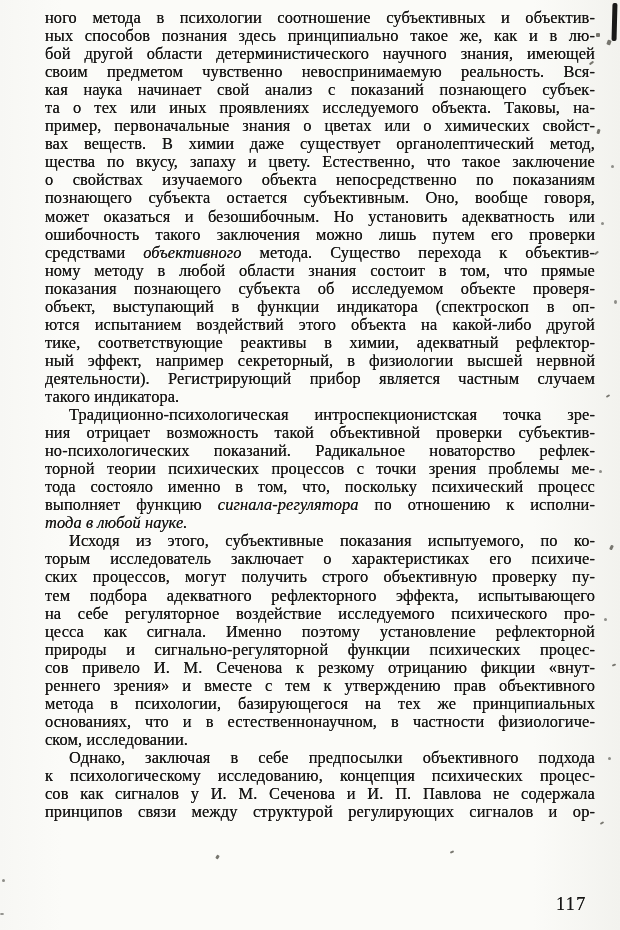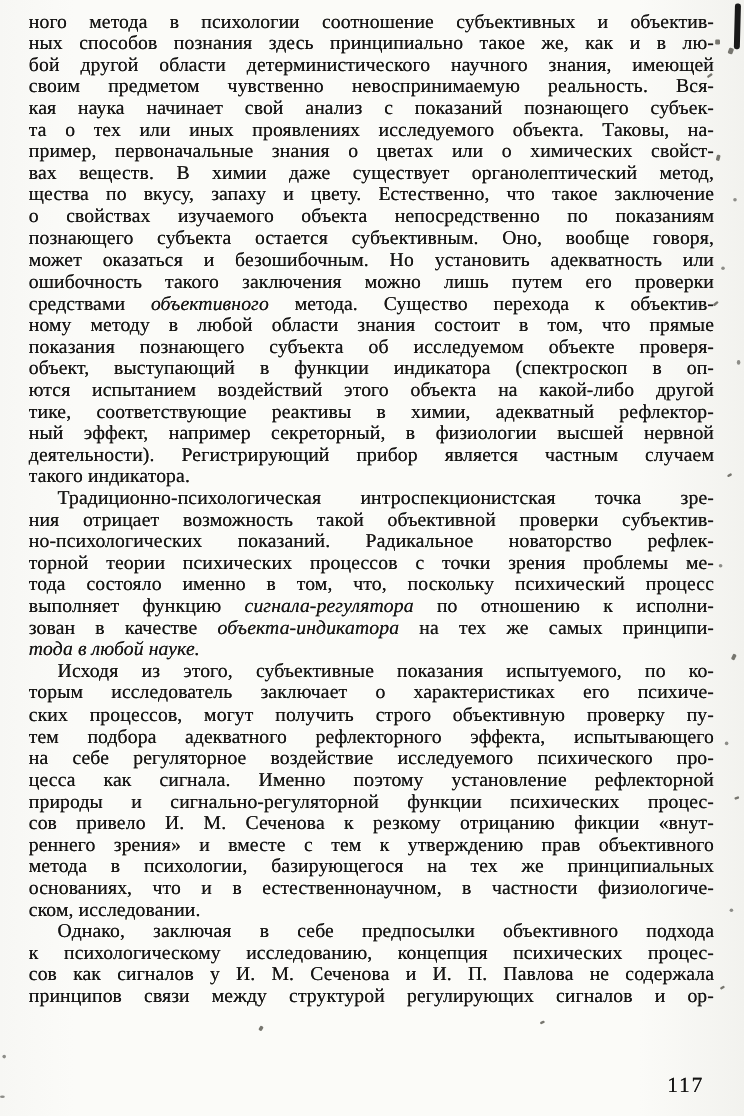--- a/index.html
+++ b/index.html
@@ -21,20 +21,21 @@
   }
   .para { margin: 0; }
   .line {
     font-size: 16.4px;
     line-height: 18.05px;
     text-align: justify;
     text-align-last: justify;
     text-shadow: 0 0 0.55px rgba(10,10,10,0.85);
     letter-spacing: 0.1px;
     white-space: normal;
+    margin-left: 21px;
   }
   .line.end { text-align-last: left; }
   .line.indent { text-indent: 24px; }
   .it { font-style: italic; font-family: Liberation Serif, serif; }
   .page-number {
     position: absolute;
     left: 556px;
     top: 894px;
     font-size: 18px;
     letter-spacing: 1.5px;
@@ -90,21 +91,20 @@
         <div class="line"><span>деятельности). Регистрирующий прибор является частным случаем</span></div>
         <div class="line end"><span>такого индикатора.</span></div>
       </div>
       <div class="para">
         <div class="line indent"><span>Традиционно-психологическая интроспекционистская точка зре-</span></div>
         <div class="line"><span>ния отрицает возможность такой объективной проверки субъектив-</span></div>
         <div class="line"><span>но-психологических показаний. Радикальное новаторство рефлек-</span></div>
         <div class="line"><span>торной теории психических процессов с точки зрения проблемы ме-</span></div>
         <div class="line"><span>тода состояло именно в том, что, поскольку психический процесс</span></div>
         <div class="line"><span>выполняет функцию </span><span class="it">сигнала-регулятора</span><span> по отношению к исполни-</span></div>
-        <div class="line"><span>зован в качестве </span><span class="it">объекта-индикатора</span><span> на тех же самых принципи-</span></div>
         <div class="line end"><span class="it">тода в любой науке.</span></div>
       </div>
       <div class="para">
         <div class="line indent"><span>Исходя из этого, субъективные показания испытуемого, по ко-</span></div>
         <div class="line"><span>торым исследователь заключает о характеристиках его психиче-</span></div>
         <div class="line"><span>ских процессов, могут получить строго объективную проверку пу-</span></div>
         <div class="line"><span>тем подбора адекватного рефлекторного эффекта, испытывающего</span></div>
         <div class="line"><span>на себе регуляторное воздействие исследуемого психического про-</span></div>
         <div class="line"><span>цесса как сигнала. Именно поэтому установление рефлекторной</span></div>
         <div class="line"><span>природы и сигнально-регуляторной функции психических процес-</span></div>

